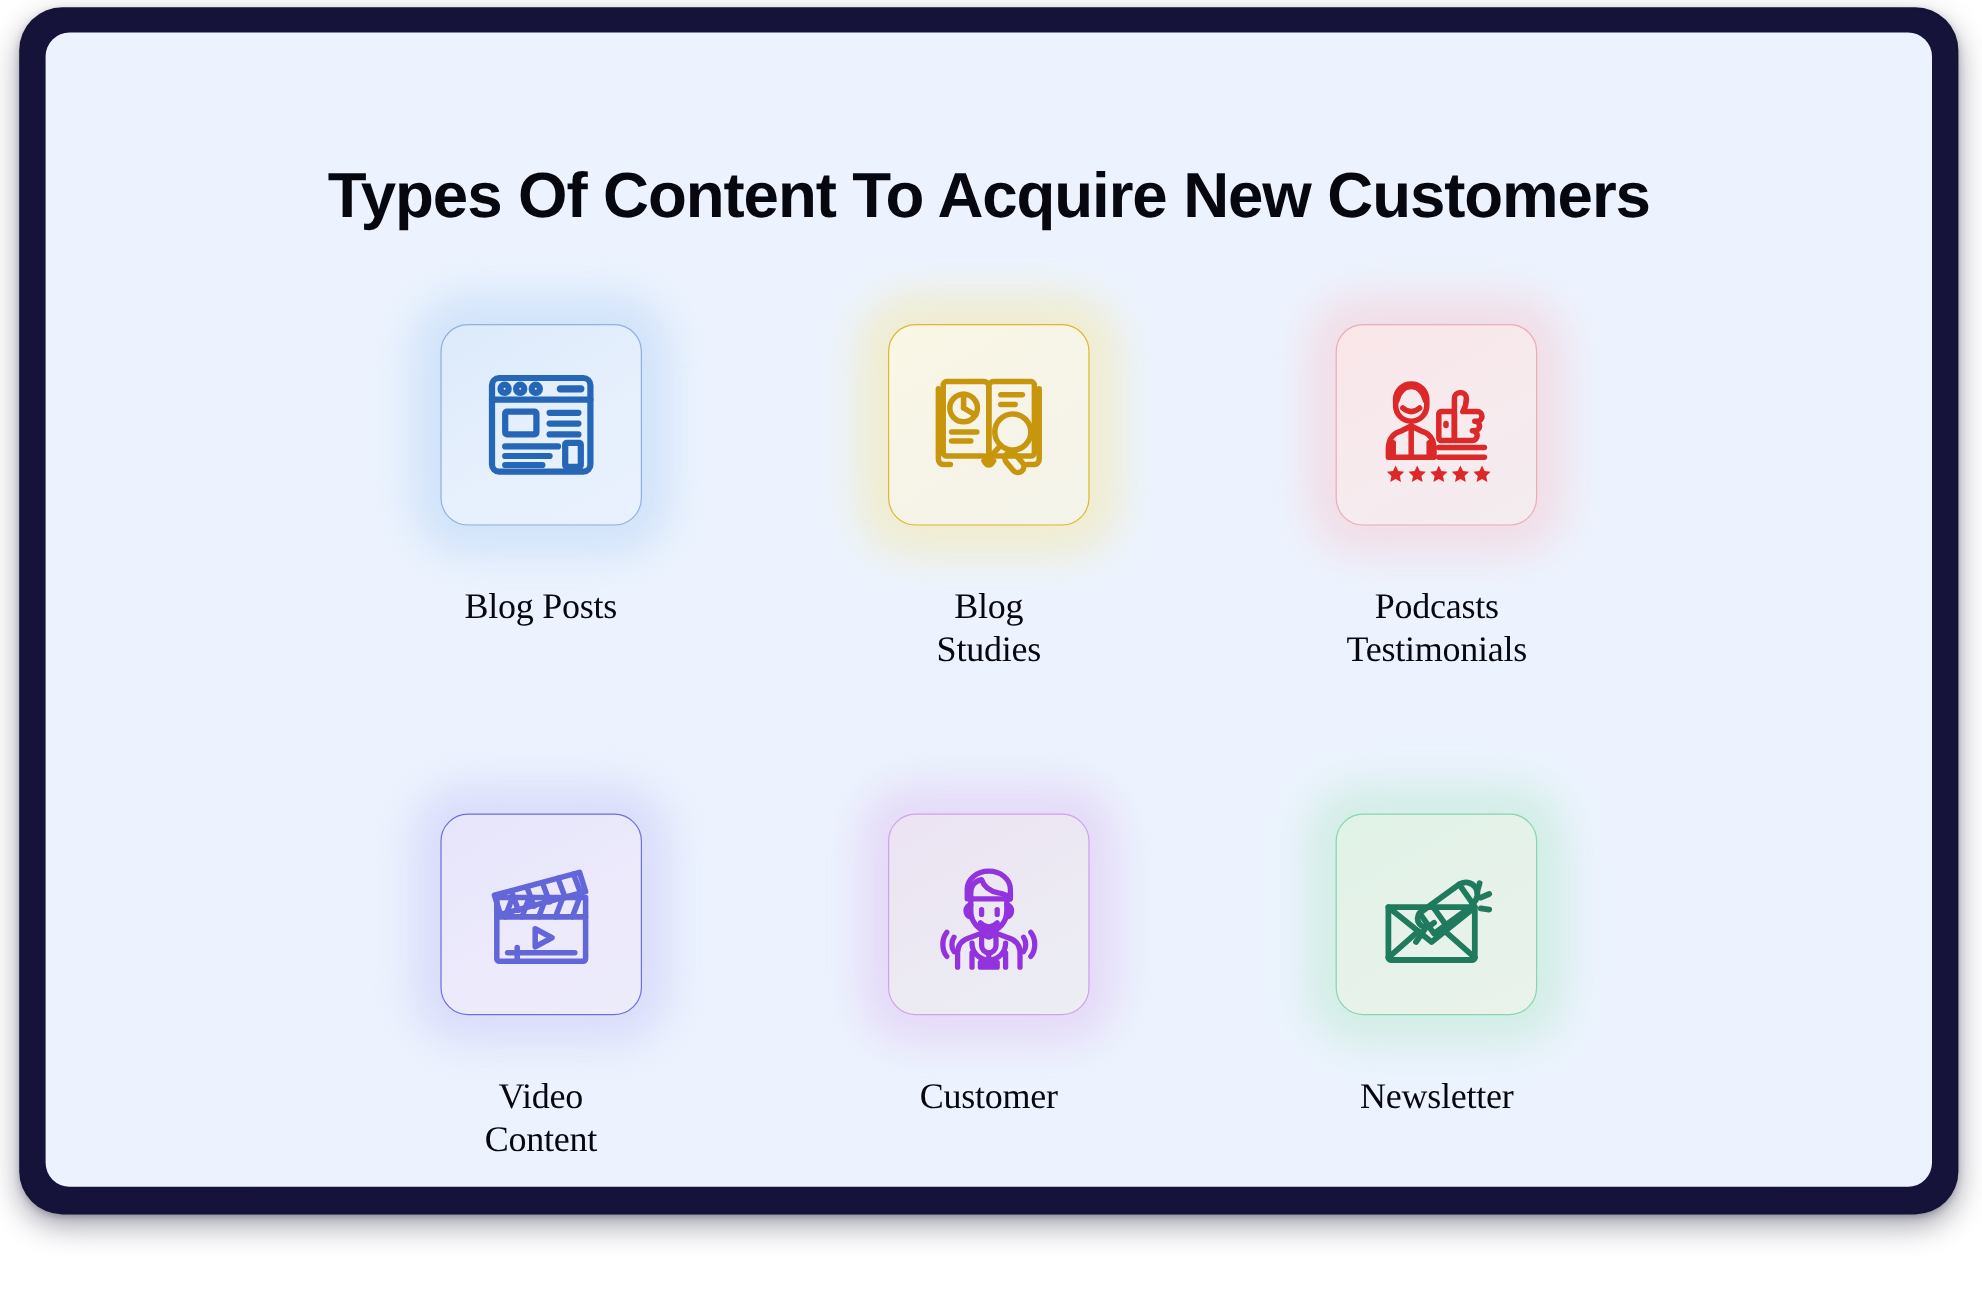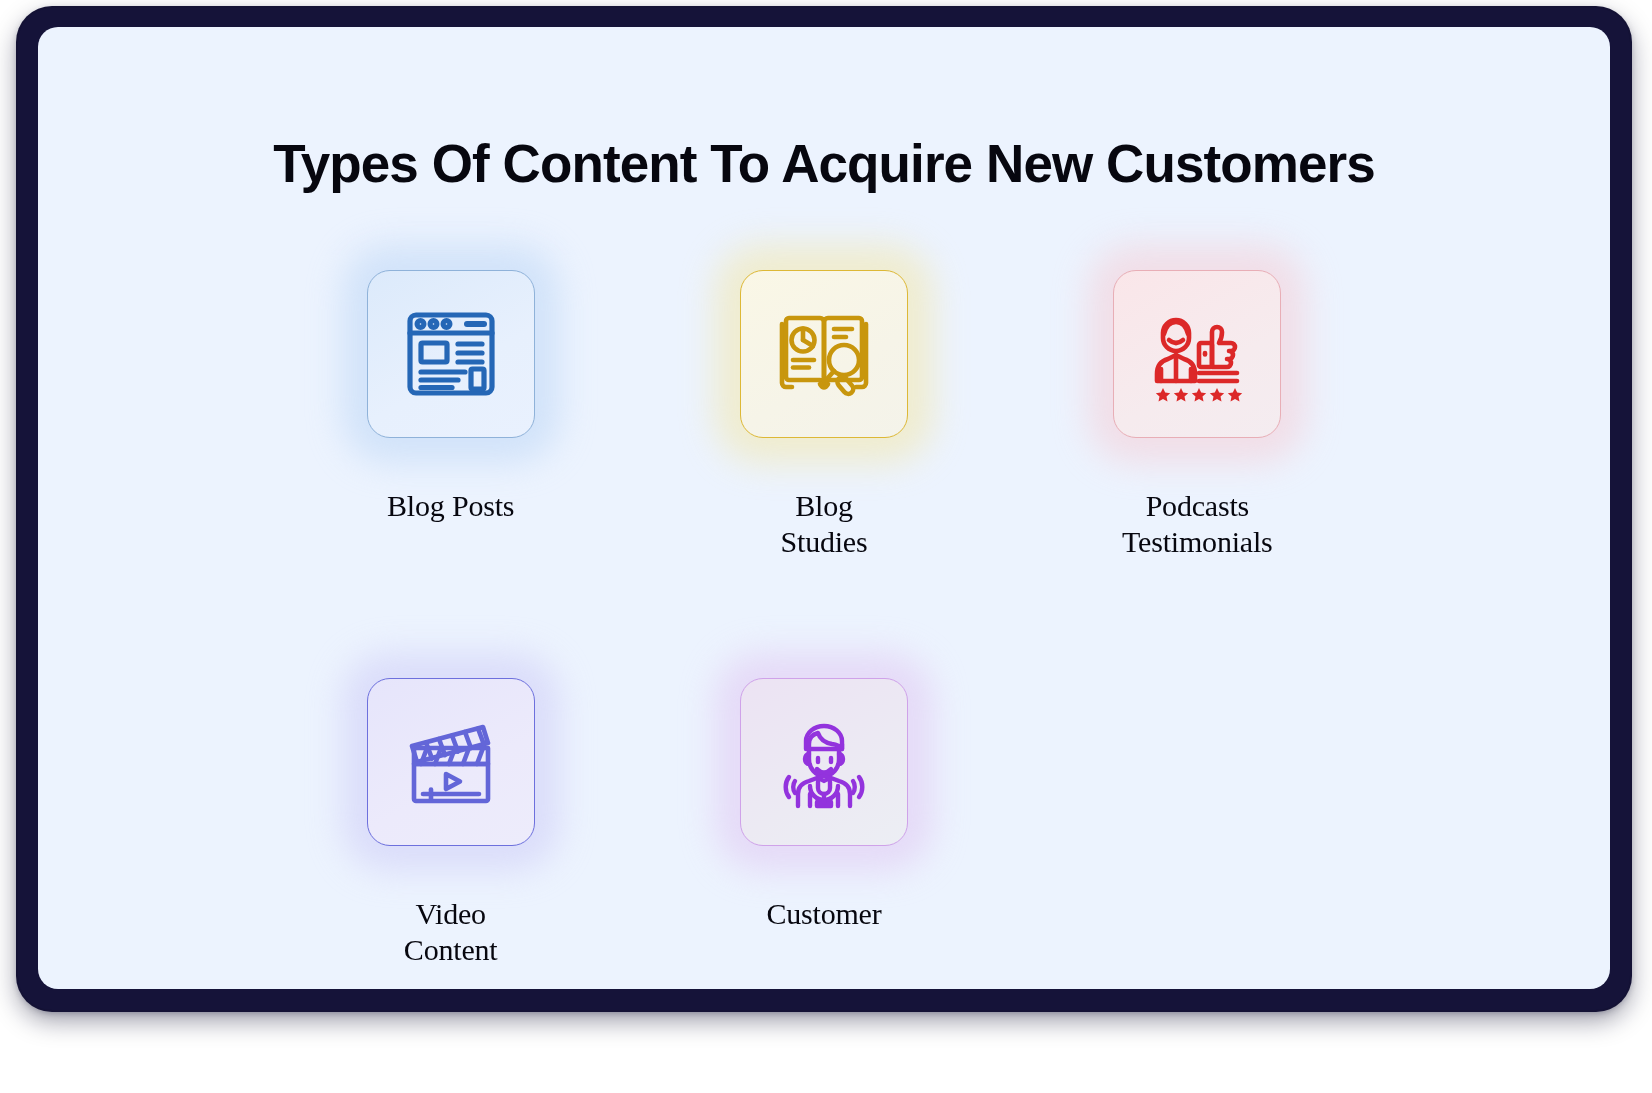--- a/index.html
+++ b/index.html
@@ -282,16 +282,40 @@
               <path d="M13 63 a11 14 0 0 0 0 20"></path>
 
               <path d="M77 67 a7 9 0 0 1 0 12"></path>
               <path d="M83 63 a11 14 0 0 1 0 20"></path>
             </svg>
           </span>
         </div>
         <div class="card-label">Customer</div>
       </div>
 
+      <div class="card">
+        <div class="tile green">
+          <span>
+            <svg width="96" height="96" viewBox="0 0 96 96" fill="none" stroke="#1f7a5e" stroke-width="4.8" stroke-linecap="round" stroke-linejoin="round">
+
+              <path d="M8 42 H80 V84 a2 2 0 0 1 -2 2 H10 a2 2 0 0 1 -2 -2 Z"></path>
+              <path d="M8 42 L44 71 L80 42"></path>
+              <path d="M8 84 L33 62"></path>
+              <path d="M80 84 L55 62"></path>
+
+              <path d="M34 47 L67 23 l12 17 L46 64 Z"></path>
+              <path d="M44 40 L56 57"></path>
+              <path d="M34 47 a7 7 0 0 0 8 11 l4 -3"></path>
+              <path d="M67 23 a8 8 0 0 1 11 16"></path>
+              <path d="M40 58 L31 71"></path>
+
+              <path d="M84 22 L82 29"></path>
+              <path d="M92 31 L85 34"></path>
+              <path d="M92 44 L85 43"></path>
+            </svg>
+          </span>
+        </div>
+        <div class="card-label">Newsletter</div>
+      </div>
 
     </div>
   </div>
 </div>
 
 </body></html>

